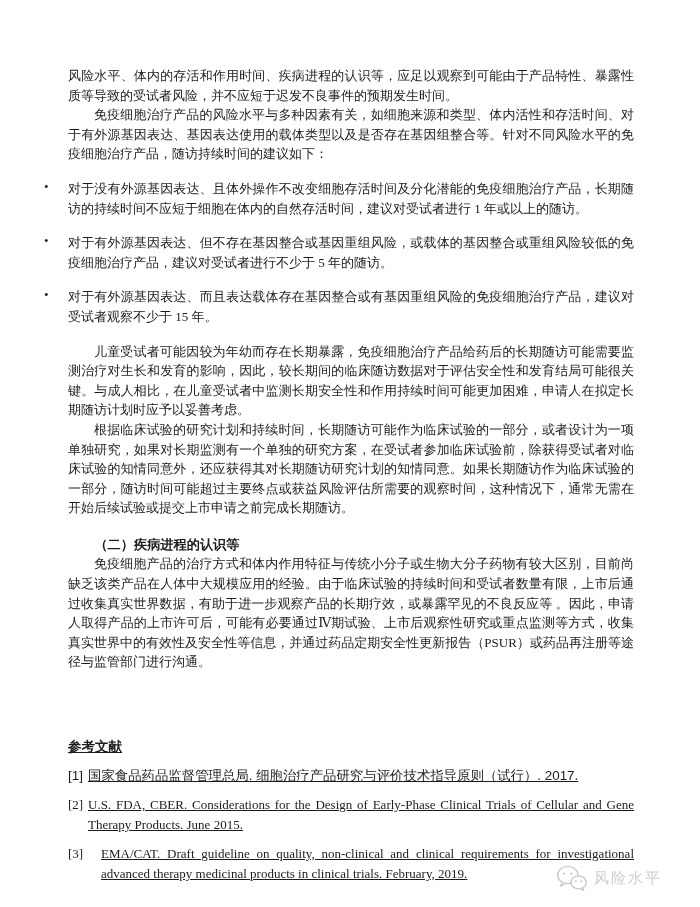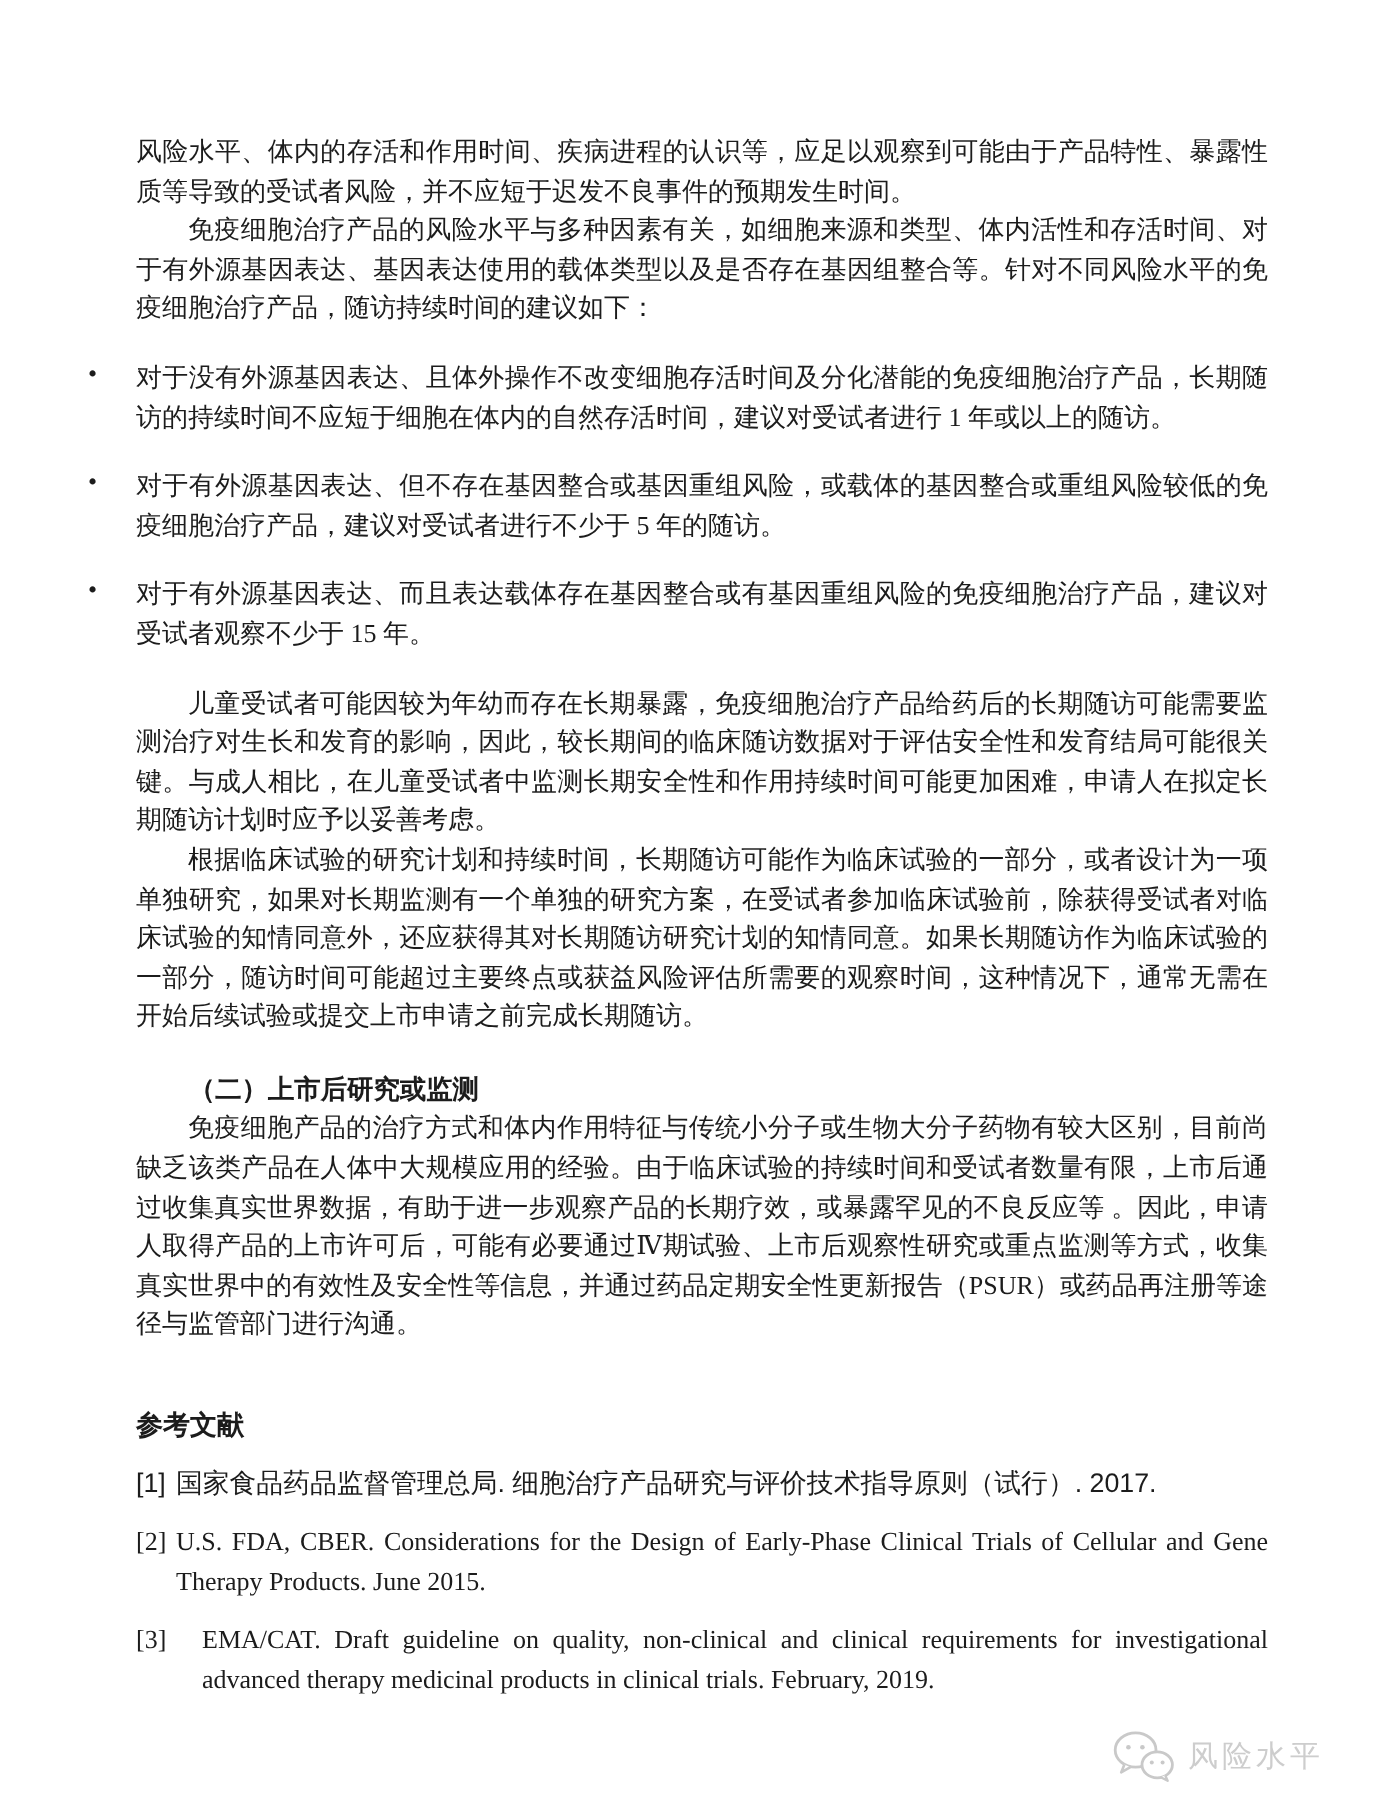--- a/index.html
+++ b/index.html
@@ -37,21 +37,21 @@
 
   .section-heading {
     font-weight: bold;
     text-indent: 2em;
     margin-top: 17px !important;
     font-family: "Liberation Sans", "DejaVu Sans", sans-serif;
     font-size: 13.2px;
   }
   .after-heading { margin-top: 16px; }
 
-  .references { margin-top: 31px; }
+  .references { margin-top: 65px; text-decoration: underline; }
   .ref-heading {
     font-weight: bold;
     font-family: "Liberation Sans", "DejaVu Sans", sans-serif;
     font-size: 13.5px;
     margin: 0;
   }
   .ref-item { position: relative; margin-top: 9px; line-height: 20px; }
   .ref-item .ref-num { position: absolute; left: 0; top: 0; }
   .ref-item .ref-text { display: block; }
   .ref-item.gap-s .ref-text { padding-left: 20px; }
@@ -99,21 +99,21 @@
       <span class="bullet-dot">•</span>
       <span>对于有外源基因表达、而且表达载体存在基因整合或有基因重组风险的免疫细胞治疗产品，建议对受试者观察不少于 15 年。</span>
     </li>
   </ul>
 
 
   <p class="sp indent">儿童受试者可能因较为年幼而存在长期暴露，免疫细胞治疗产品给药后的长期随访可能需要监测治疗对生长和发育的影响，因此，较长期间的临床随访数据对于评估安全性和发育结局可能很关键。与成人相比，在儿童受试者中监测长期安全性和作用持续时间可能更加困难，申请人在拟定长期随访计划时应予以妥善考虑。</p>
 
   <p class="sp indent">根据临床试验的研究计划和持续时间，长期随访可能作为临床试验的一部分，或者设计为一项单独研究，如果对长期监测有一个单独的研究方案，在受试者参加临床试验前，除获得受试者对临床试验的知情同意外，还应获得其对长期随访研究计划的知情同意。如果长期随访作为临床试验的一部分，随访时间可能超过主要终点或获益风险评估所需要的观察时间，这种情况下，通常无需在开始后续试验或提交上市申请之前完成长期随访。</p>
 
-  <p class="section-heading">（二）上市后研究或监测</p>
+  <p class="section-heading">（二）疾病进程的认识等</p>
 
   <p class="after-heading indent">免疫细胞产品的治疗方式和体内作用特征与传统小分子或生物大分子药物有较大区别，目前尚缺乏该类产品在人体中大规模应用的经验。由于临床试验的持续时间和受试者数量有限，上市后通过收集真实世界数据，有助于进一步观察产品的长期疗效，或暴露罕见的不良反应等 。因此，申请人取得产品的上市许可后，可能有必要通过Ⅳ期试验、上市后观察性研究或重点监测等方式，收集真实世界中的有效性及安全性等信息，并通过药品定期安全性更新报告（PSUR）或药品再注册等途径与监管部门进行沟通。</p>
 
   <div class="references">
     <p class="ref-heading">参考文献</p>
 
     <div class="ref-item gap-s ref-cn">
       <span class="ref-num">[1]</span>
       <span class="ref-text">国家食品药品监督管理总局. 细胞治疗产品研究与评价技术指导原则（试行）. 2017.</span>
     </div>

